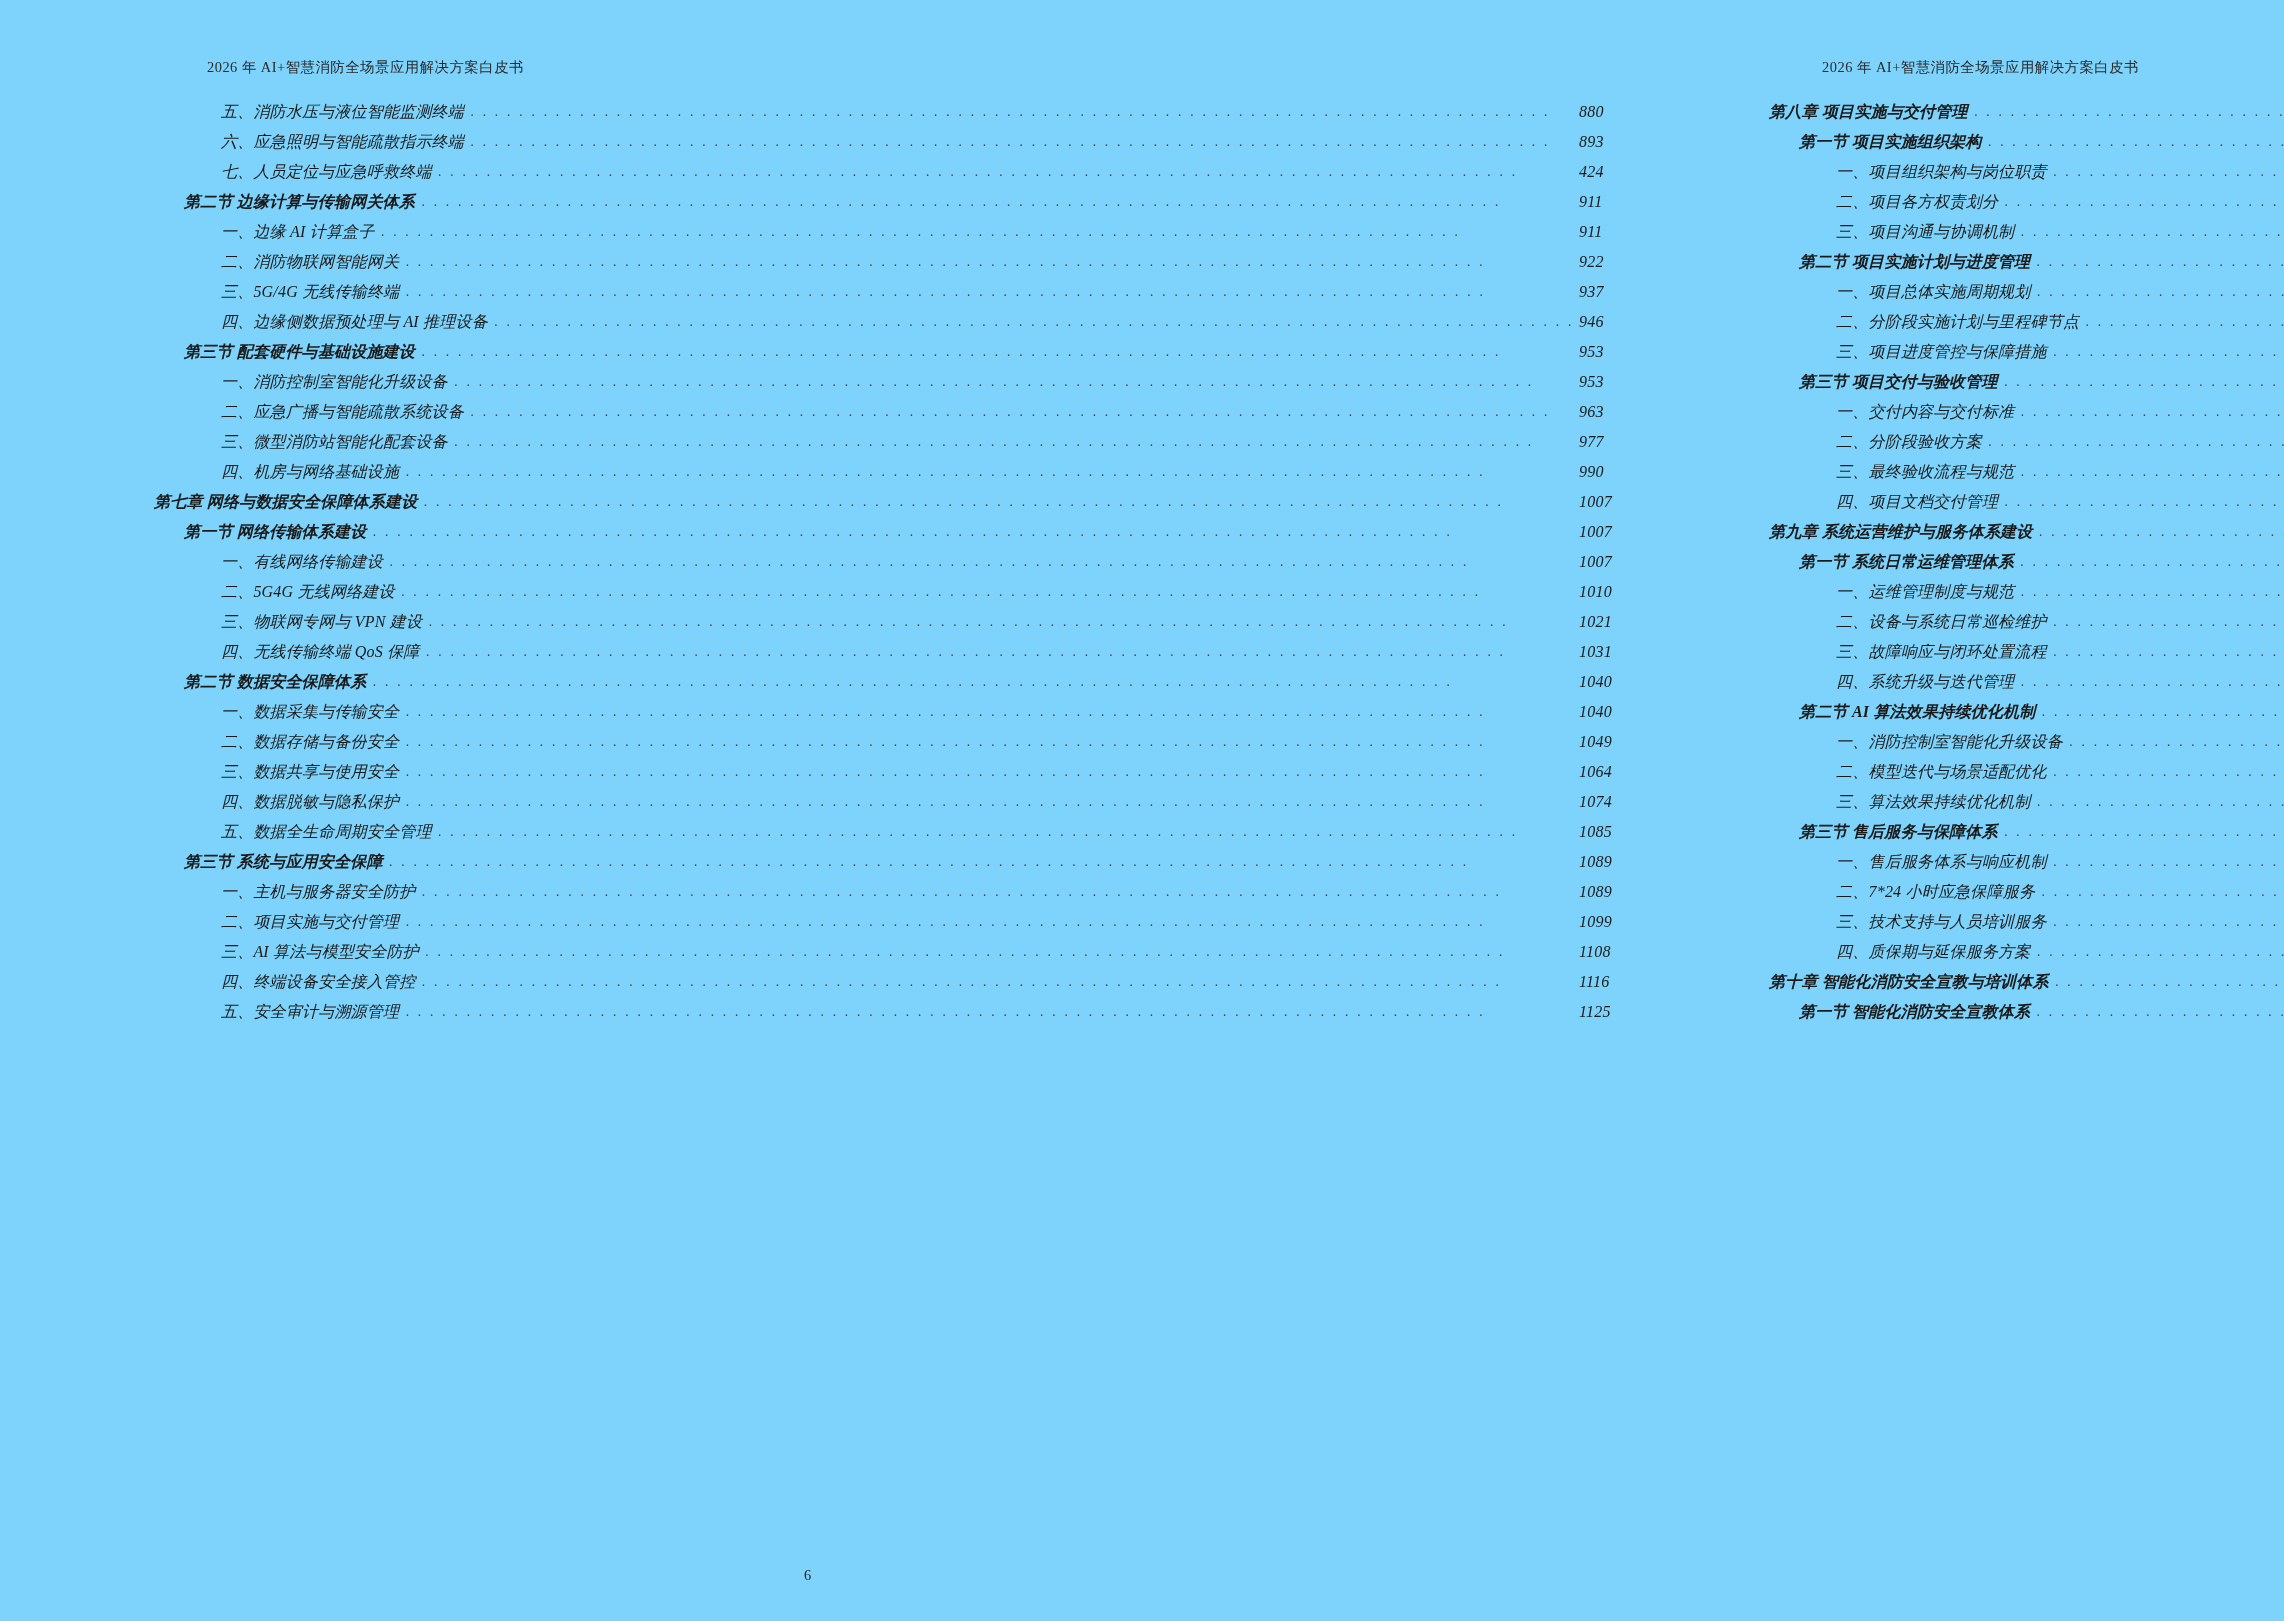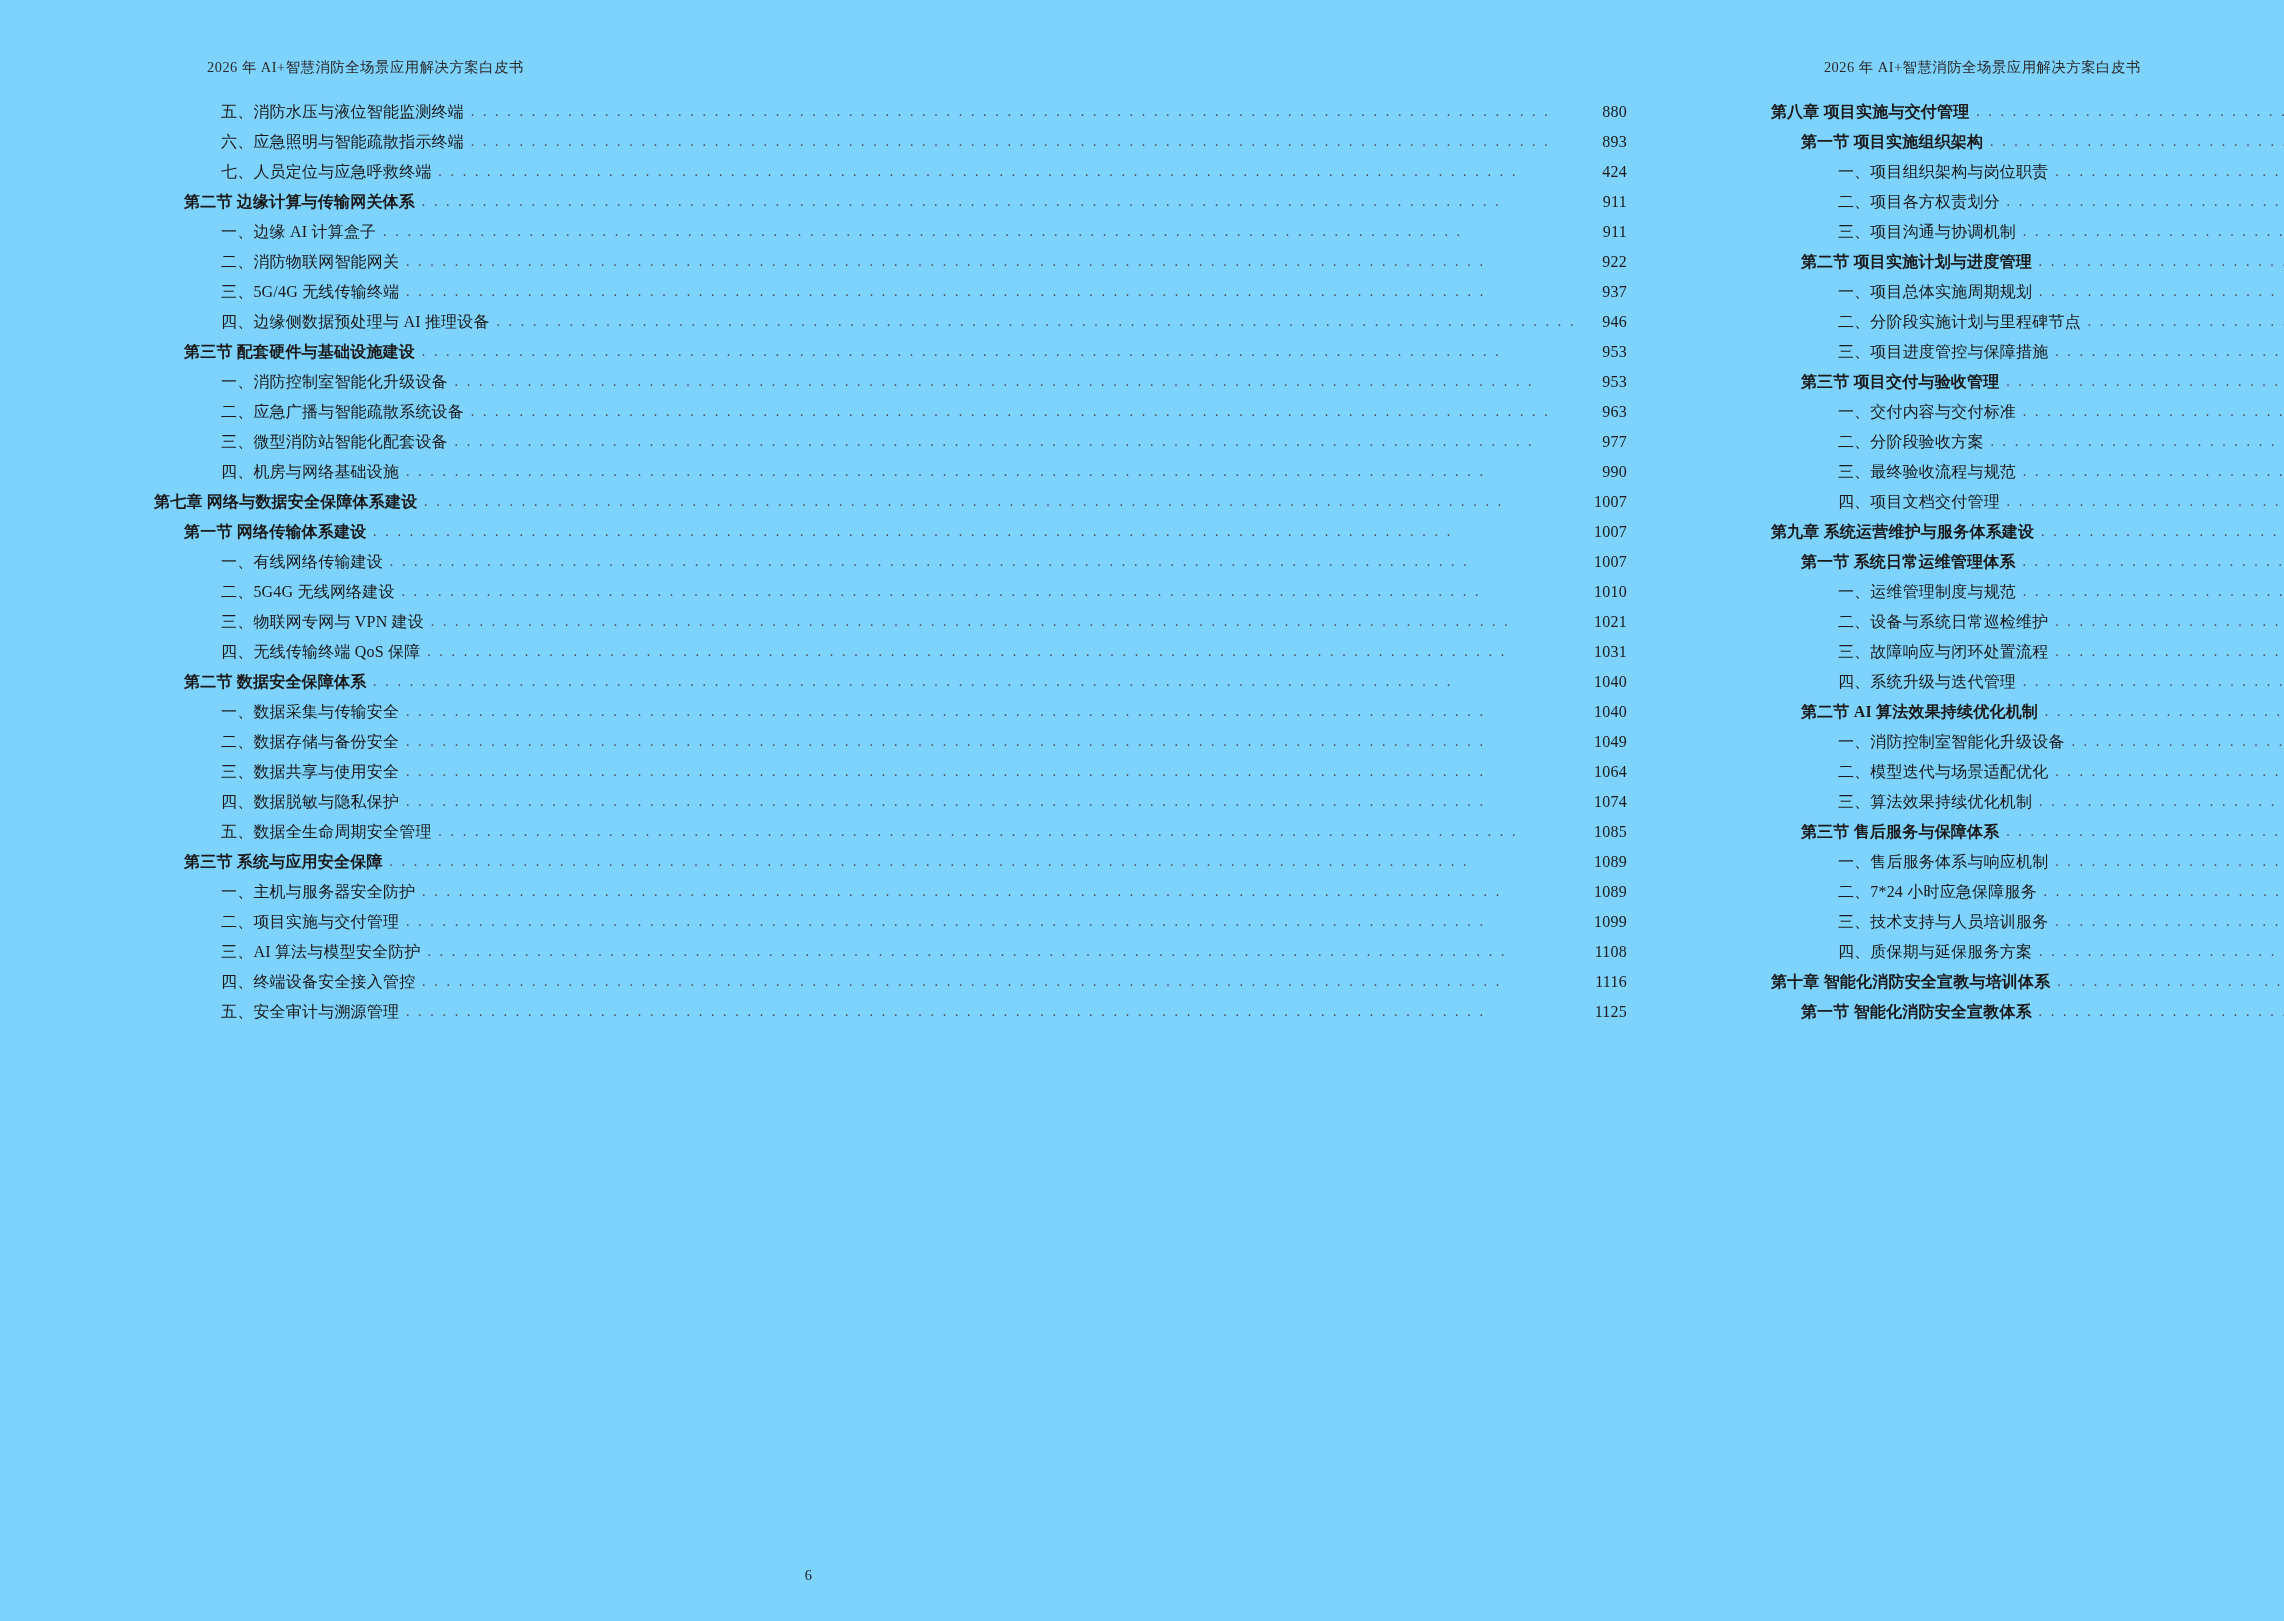--- a/index.html
+++ b/index.html
@@ -44,20 +44,21 @@
     margin-bottom: 27px;
     white-space: nowrap;
   }
   .page-left .running-head { text-align: left; padding-left: 53px; }
   .page-right .running-head { text-align: left; padding-left: 53px; }
 
   .toc {
     list-style: none;
     margin: 0;
     padding: 0;
+    font-style: italic;
   }
   .toc-entry {
     display: flex;
     align-items: flex-end;
     font-size: 16px;
     line-height: 1.0;
     margin: 0 0 14px 0;
     white-space: nowrap;
   }
   .toc-entry .label {
@@ -69,21 +70,20 @@
     overflow: hidden;
     white-space: nowrap;
     margin: 0 4.8px 0 6.7px;
     color: #4a4a4a;
     font-size: 14px;
     letter-spacing: 2.6px;
     transform: translateY(-1.4px);
   }
   .toc-entry .pageno {
     flex: 0 0 auto;
-    text-align: right;
     min-width: 46px;
     font-family: "Liberation Serif", serif;
     letter-spacing: 0.2px;
   }
   
   .lvl-1 { padding-left: 0px; }
   .lvl-2 { padding-left: 30px; }
   .lvl-3 { padding-left: 67px; }
 
   .lvl-1 .label { font-weight: 700; }

